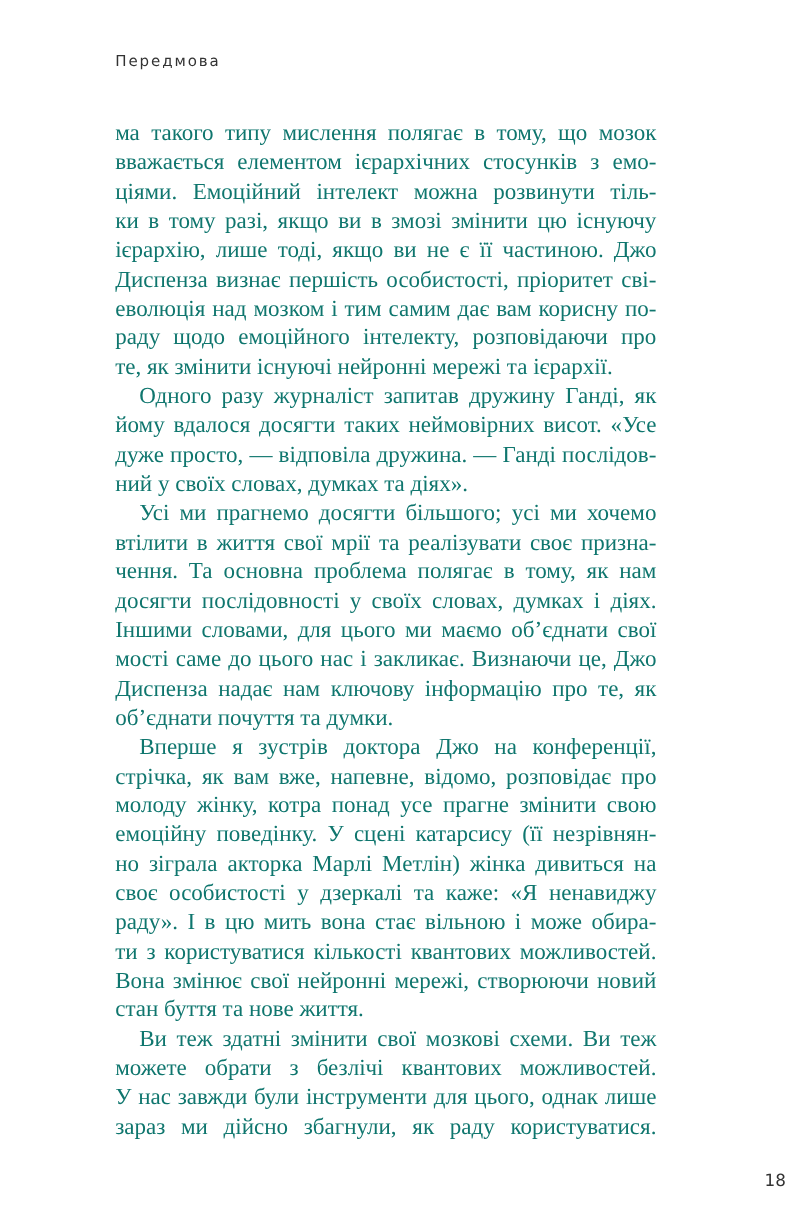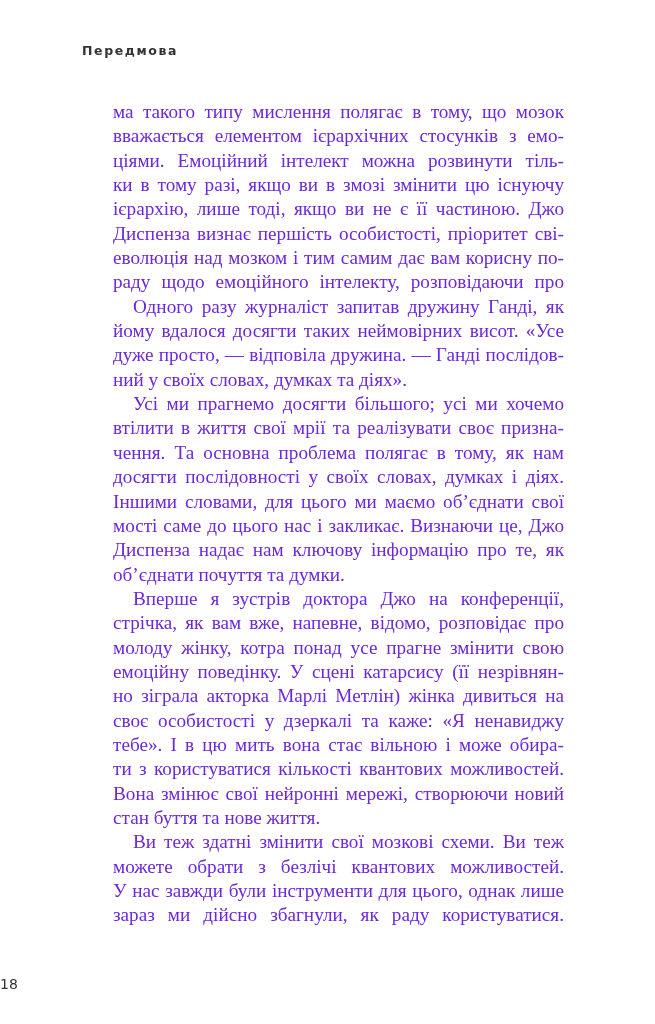--- a/index.html
+++ b/index.html
@@ -9,96 +9,97 @@
     }
     body {
       width: 655px;
       height: 1024px;
       position: relative;
       overflow: hidden;
       color: #1a1a1a;
     }
     .running-head {
       position: absolute;
-      left: 82px;
+      left: 96px;
       top: 43px;
       font-family: "DejaVu Sans", sans-serif;
       font-size: 12.5px;
       letter-spacing: 1.6px;
       color: #333333;
-      font-weight: 700;
+      font-weight: 400;
     }
     .body-text {
       position: absolute;
-      left: 113px;
+      left: 96px;
       top: 100px;
       width: 451px;
       font-family: "Liberation Serif", serif;
       font-size: 19.2px;
       line-height: 24.35px;
-      color: #6d28d9;
+      color: #0f766e;
     }
     .line {
       display: block;
       white-space: nowrap;
       text-align: justify;
       text-align-last: justify;
       height: 24.35px;
       overflow: visible;
     }
     .line.last {
       text-align-last: left;
     }
     .line.indent {
       padding-left: 20px;
     }
     .page-number {
       position: absolute;
       left: 0;
       width: 655px;
       top: 976px;
-      text-align: left;
+      text-align: right;
       font-family: "DejaVu Sans", sans-serif;
       font-size: 14px;
       color: #333333;
     }
   </style>
 </head>
 <body>
 
 <div class="running-head">Передмова</div>
 
 <div class="body-text" id="body-text">
     <span class="line">ма такого типу мислення полягає в тому, що мозок</span>
     <span class="line">вважається елементом ієрархічних стосунків з емо-</span>
     <span class="line">ціями. Емоційний інтелект можна розвинути тіль-</span>
     <span class="line">ки в тому разі, якщо ви в змозі змінити цю існуючу</span>
     <span class="line">ієрархію, лише тоді, якщо ви не є її частиною. Джо</span>
     <span class="line">Диспенза визнає першість особистості, пріоритет сві-</span>
     <span class="line">еволюція над мозком і тим самим дає вам корисну по-</span>
     <span class="line">раду щодо емоційного інтелекту, розповідаючи про</span>
+    <span class="line last">те, як змінити існуючі нейронні мережі та ієрархії.</span>
     <span class="line indent">Одного разу журналіст запитав дружину Ганді, як</span>
     <span class="line">йому вдалося досягти таких неймовірних висот. «Усе</span>
     <span class="line">дуже просто, — відповіла дружина. — Ганді послідов-</span>
     <span class="line last">ний у своїх словах, думках та діях».</span>
     <span class="line indent">Усі ми прагнемо досягти більшого; усі ми хочемо</span>
     <span class="line">втілити в життя свої мрії та реалізувати своє призна-</span>
     <span class="line">чення. Та основна проблема полягає в тому, як нам</span>
     <span class="line">досягти послідовності у своїх словах, думках і діях.</span>
     <span class="line">Іншими словами, для цього ми маємо об’єднати свої</span>
     <span class="line">мості саме до цього нас і закликає. Визнаючи це, Джо</span>
     <span class="line">Диспенза надає нам ключову інформацію про те, як</span>
     <span class="line last">об’єднати почуття та думки.</span>
     <span class="line indent">Вперше я зустрів доктора Джо на конференції,</span>
     <span class="line">стрічка, як вам вже, напевне, відомо, розповідає про</span>
     <span class="line">молоду жінку, котра понад усе прагне змінити свою</span>
     <span class="line">емоційну поведінку. У сцені катарсису (її незрівнян-</span>
     <span class="line">но зіграла акторка Марлі Метлін) жінка дивиться на</span>
     <span class="line">своє особистості у дзеркалі та каже: «Я ненавиджу</span>
-    <span class="line">тебе». І в цю мить вона стає вільною і може обира-</span>
+    <span class="line">раду». І в цю мить вона стає вільною і може обира-</span>
     <span class="line">ти з користуватися кількості квантових можливостей.</span>
     <span class="line">Вона змінює свої нейронні мережі, створюючи новий</span>
     <span class="line last">стан буття та нове життя.</span>
     <span class="line indent">Ви теж здатні змінити свої мозкові схеми. Ви теж</span>
     <span class="line">можете обрати з безлічі квантових можливостей.</span>
     <span class="line">У нас завжди були інструменти для цього, однак лише</span>
     <span class="line">зараз ми дійсно збагнули, як раду користуватися.</span>
   </div>
 
 <div class="page-number">18</div>

